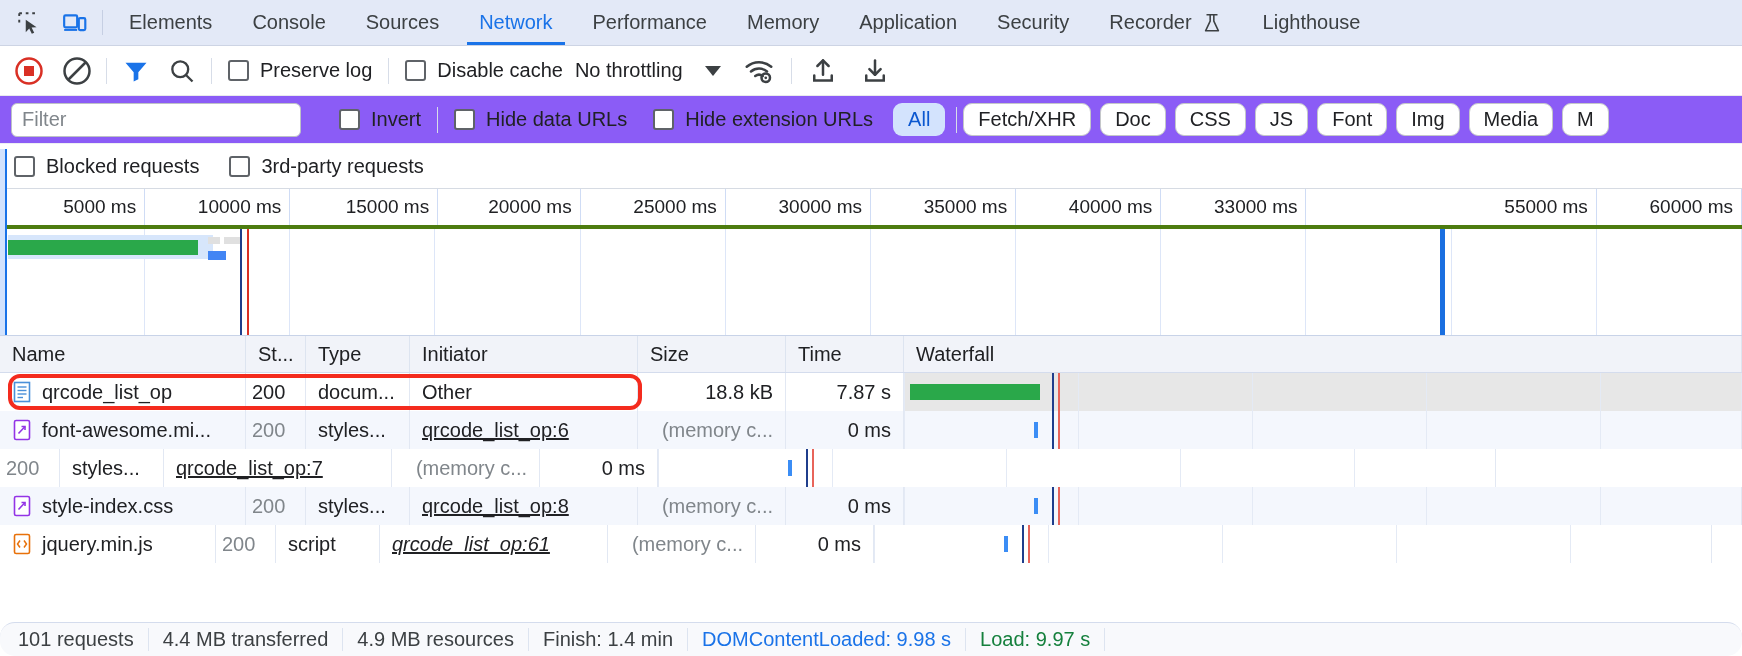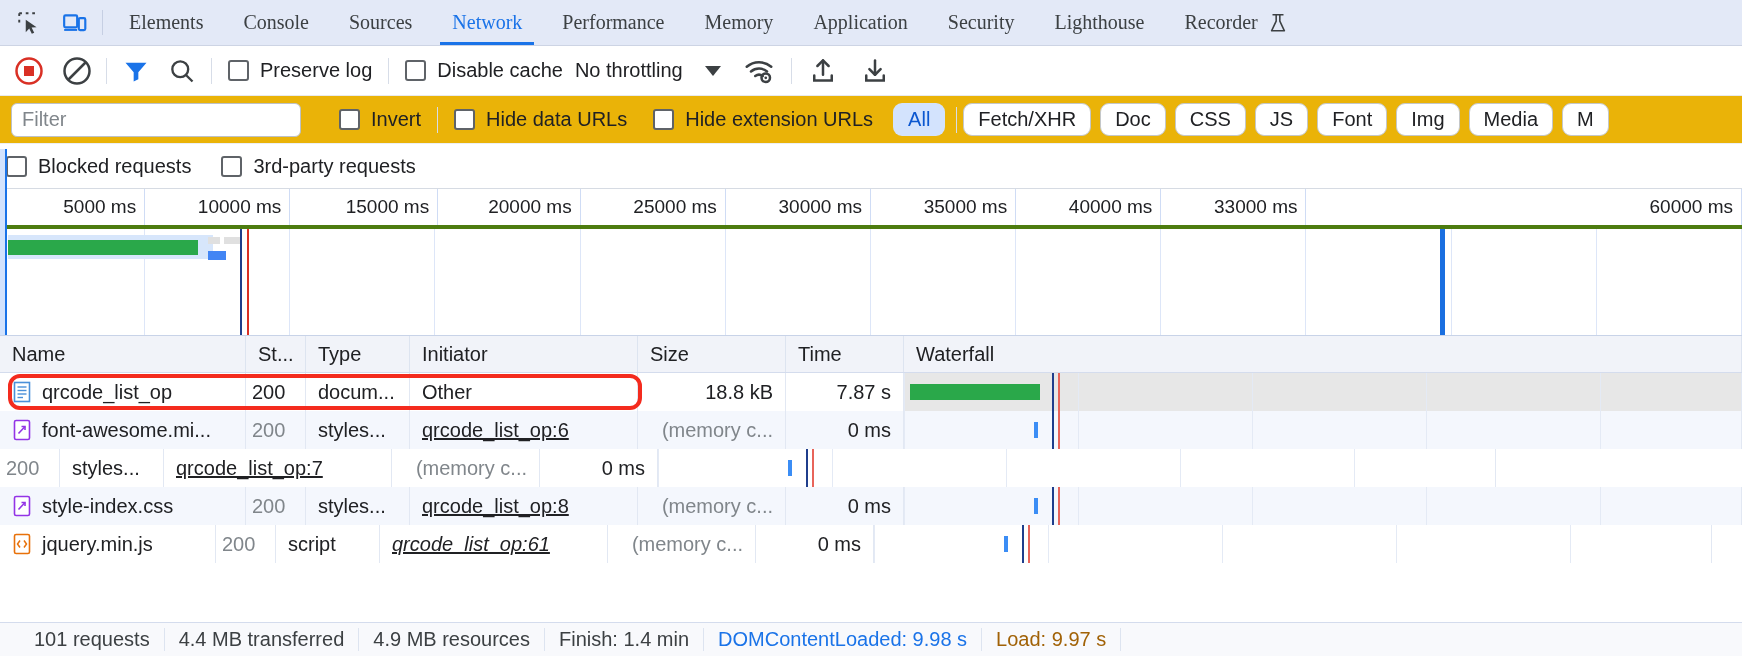--- a/index.html
+++ b/index.html
@@ -19,21 +19,21 @@
     display: flex; align-items: stretch;
     border-bottom: 1px solid #cdd4e4;
   }
   .tool-icons { display: flex; align-items: center; padding: 0 6px 0 14px; gap: 16px; }
   .icon-btn {
     width: 30px; height: 30px;
     display: flex; align-items: center; justify-content: center;
     cursor: pointer; border-radius: 3px;
   }
   .tb-sep { width: 1px; background: #c6cfe3; margin: 10px 6px; }
-  .tabs { display: flex; align-items: stretch; font-family: Liberation Serif, serif; }
+  .tabs { display: flex; align-items: stretch; }
   .tab {
     display: flex; align-items: center; padding: 0 20px;
     font-size: 20px; color: #3c4043; cursor: pointer;
     position: relative; white-space: nowrap;
   }
   .tab.active { color: #1a73e8; }
   .tab.active::after {
     content: ""; position: absolute; left: 8px; right: 8px; bottom: 0;
     height: 3px; background: #1a73e8;
   }
@@ -60,21 +60,21 @@
     gap: 22px; cursor: pointer; padding: 0 8px; white-space: nowrap;
   }
   .caret {
     width: 0; height: 0;
     border-left: 8px solid transparent; border-right: 8px solid transparent;
     border-top: 10px solid #3c4043;
   }
 
   
   .filterrow {
-    height: 48px; min-height: 48px; background: #eab308;
+    height: 48px; min-height: 48px; background: #8b5cf6;
     display: flex; align-items: center; padding: 0 11px; gap: 0;
     border-bottom: 1px solid #eceff3;
   }
   .filter-input {
     width: 290px; height: 34px;
     border: 1px solid #bdc1c6; border-radius: 6px;
     padding: 0 10px; font-size: 20px; color: #202124;
     font-family: "Liberation Sans", sans-serif; background: #fff;
     outline: none;
   }
@@ -83,21 +83,21 @@
     font-size: 20px; color: #202124;
     padding: 4px 14px; border-radius: 9px;
     border: 1px solid #c4c7c9; background: #fff;
     margin-right: 9px; cursor: pointer; white-space: nowrap;
   }
   .chip.active { background: #d3e3fd; border-color: transparent; color: #0b57d0; }
 
   
   .row3 {
     height: 45px; min-height: 45px; background: #fff;
-    display: flex; align-items: center; padding: 0 2px;
+    display: flex; align-items: center; padding: 0 10px;
     border-bottom: 1px solid #d6dbe3;
   }
 
   
   .overview { height: 146px; min-height: 146px; position: relative; background: #fff; }
   .ruler {
     height: 40px; position: relative;
     border-bottom: 4px solid #4d7c0f;
     background: #fff;
   }
@@ -165,25 +165,25 @@
   .wf-bar  { position: absolute; top: 11px; height: 16px; background: #2aa84a; }
   .wf-tick { position: absolute; top: 11px; height: 16px; width: 4px; background: #3b8df5; }
   .wf-line-blue { position: absolute; top: 0; bottom: 0; width: 2px; background: #1f3e8c; }
   .wf-line-red  { position: absolute; top: 0; bottom: 0; width: 2px; background: #e8645a; }
 
   
   .statusbar {
     height: 34px; min-height: 34px;
     border-top: 1px solid #d4dced; background: #f8f9fc;
     display: flex; align-items: center; font-size: 20px; color: #3c4043;
-    padding: 0 20px; overflow: hidden;
+    padding: 0 4px; overflow: hidden; border-radius: 15px;
   }
   .st-item { padding: 0 14px; border-right: 1px solid #dde4f0; white-space: nowrap; }
   .st-blue { color: #1a73e8; }
-  .st-red  { color: #a16207; }
+  .st-red  { color: #15803d; }
 </style>
 </head>
 <body>
 
 <div id="app">
 
   <div class="tabbar">
     <div class="tool-icons">
       <div class="icon-btn">
         <svg width="26" height="26" viewBox="0 0 24 24">
@@ -203,29 +203,29 @@
     <div class="tb-sep"></div>
     <div class="tabs">
       <div class="tab">Elements</div>
       <div class="tab">Console</div>
       <div class="tab">Sources</div>
       <div class="tab active">Network</div>
       <div class="tab">Performance</div>
       <div class="tab">Memory</div>
       <div class="tab">Application</div>
       <div class="tab">Security</div>
-      <div class="tab">Lighthouse</div>
       <div class="tab">
         <span>Recorder</span>
         <span class="flask">
           <svg width="22" height="24" viewBox="0 0 24 24">
             <path d="M6 3h12M10 3v7L5 20.5h14L14 10V3" fill="none" stroke="#3c4043" stroke-width="1.7" stroke-linejoin="round"></path>
           </svg>
         </span>
       </div>
+      <div class="tab">Lighthouse</div>
     </div>
   </div>
 
   <div class="toolbar">
     <div class="tb-item" style="width:34px;height:34px;">
       <svg width="30" height="30" viewBox="0 0 24 24">
         <circle cx="12" cy="12" r="10" fill="none" stroke="#d93025" stroke-width="2"></circle>
         <rect x="8" y="8" width="8" height="8" fill="#d93025"></rect>
       </svg>
     </div>
@@ -333,20 +333,21 @@
     <div class="ruler" id="ruler">
         <div class="tick" style="left: 0px; width: 145.167px;">5000 ms</div>
         <div class="tick" style="left: 145.167px; width: 145.167px;">10000 ms</div>
         <div class="tick" style="left: 293px; width: 145.167px;">15000 ms</div>
         <div class="tick" style="left: 435.5px; width: 145.167px;">20000 ms</div>
         <div class="tick" style="left: 580.667px; width: 145.167px;">25000 ms</div>
         <div class="tick" style="left: 725.833px; width: 145.167px;">30000 ms</div>
         <div class="tick" style="left: 871px; width: 145.167px;">35000 ms</div>
         <div class="tick" style="left: 1016.17px; width: 145.167px;">40000 ms</div>
         <div class="tick" style="left: 1161.33px; width: 145.167px;">33000 ms</div>
+        <div class="tick" style="left: 1451.67px; width: 145.167px;">55000 ms</div>
         <div class="tick" style="left: 1596.83px; width: 145.167px;">60000 ms</div>
       </div>
     <div class="ov-body" id="ovbody">
         <div class="ov-grid" style="left: 1596.83px; width: 145.167px;"></div>
         <div class="ov-grid" style="left: 1451.67px; width: 145.167px;"></div>
         <div class="ov-grid" style="left: 1306.5px; width: 145.167px;"></div>
         <div class="ov-grid" style="left: 1161.33px; width: 145.167px;"></div>
         <div class="ov-grid" style="left: 1016.17px; width: 145.167px;"></div>
         <div class="ov-grid" style="left: 871px; width: 145.167px;"></div>
         <div class="ov-grid" style="left: 725.833px; width: 145.167px;"></div>

